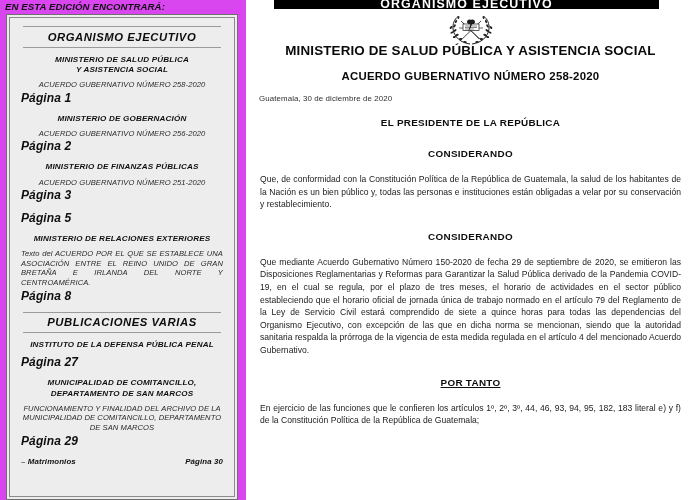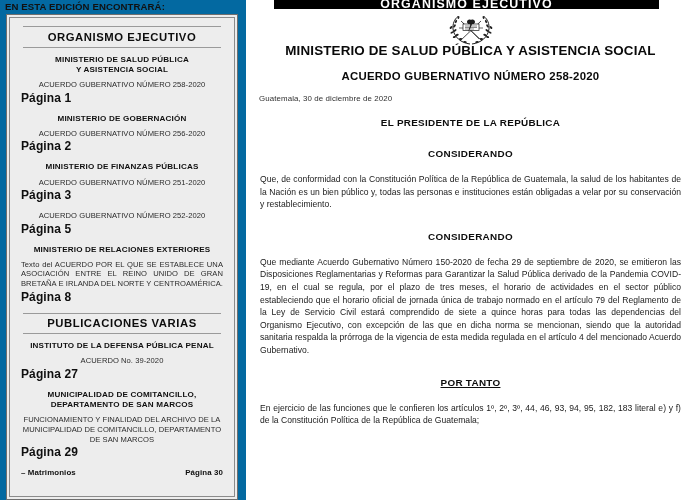--- a/index.html
+++ b/index.html
@@ -8,23 +8,24 @@
     background:#ffffff;
     font-family:"Liberation Sans", sans-serif;
     color:#151515;
     position:relative;
   }
   #page{position:relative;width:690px;height:500px;overflow:hidden;display:flex;}
 
   
   #index-col{
     width:246px;flex:0 0 246px;position:relative;
-    background:#0369a1;
+    background:#d946ef;
     padding:0 4px 0 3px;
     box-sizing:border-box;
+    font-style:italic;
   }
   #index-title{
     font-size:9.6px;font-weight:bold;letter-spacing:.1px;
     color:#111;line-height:11px;
     padding:1px 0 1px 2px;
     white-space:nowrap;
   }
   #index-outer{
     position:relative;
     margin:1px 4px 0 3px;
@@ -153,31 +154,29 @@
         <div class="entry center">ACUERDO GUBERNATIVO NÚMERO 258-2020</div>
         <div class="pagina">Página 1</div>
 
         <div class="ministry" style="white-space:pre-line">MINISTERIO DE GOBERNACIÓN</div>
         <div class="entry center">ACUERDO GUBERNATIVO NÚMERO 256-2020</div>
         <div class="pagina">Página 2</div>
 
         <div class="ministry" style="white-space:pre-line">MINISTERIO DE FINANZAS PÚBLICAS</div>
         <div class="entry center">ACUERDO GUBERNATIVO NÚMERO 251-2020</div>
         <div class="pagina">Página 3</div>
-        <div class="entry center">ACUERDO GUBERNATIVO NÚMERO 252-2020</div>
         <div class="pagina">Página 5</div>
 
         <div class="ministry" style="white-space:pre-line">MINISTERIO DE RELACIONES EXTERIORES</div>
         <div class="entry justify">Texto del ACUERDO POR EL QUE SE ESTABLECE UNA ASOCIACIÓN ENTRE EL REINO UNIDO DE GRAN BRETAÑA E IRLANDA DEL NORTE Y CENTROAMÉRICA.</div>
         <div class="pagina">Página 8</div>
 
         <div class="sec-head">PUBLICACIONES VARIAS</div>
 
         <div class="ministry" style="white-space:pre-line">INSTITUTO DE LA DEFENSA PÚBLICA PENAL</div>
-        <div class="entry center">ACUERDO No. 39-2020</div>
         <div class="pagina">Página 27</div>
 
         <div class="ministry" style="white-space:pre-line">MUNICIPALIDAD DE COMITANCILLO,
 DEPARTAMENTO DE SAN MARCOS</div>
         <div class="entry center">FUNCIONAMIENTO Y FINALIDAD DEL ARCHIVO DE LA MUNICIPALIDAD DE COMITANCILLO, DEPARTAMENTO DE SAN MARCOS</div>
         <div class="pagina">Página 29</div>
 
 
         <div class="anuncio-row">
           <span>– Matrimonios</span>

